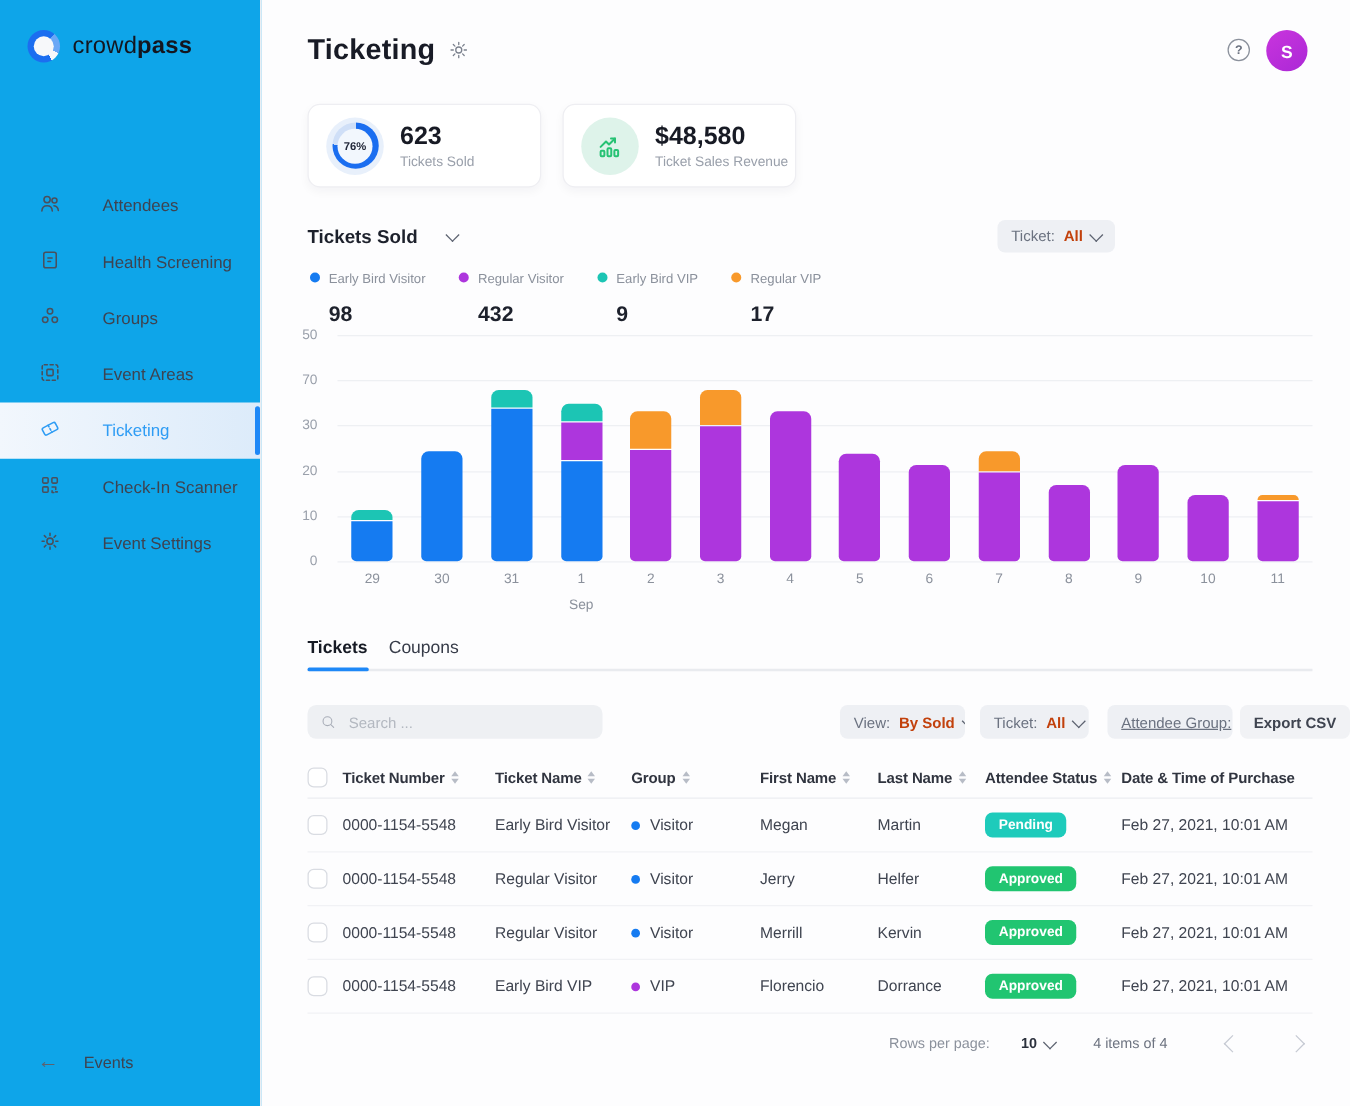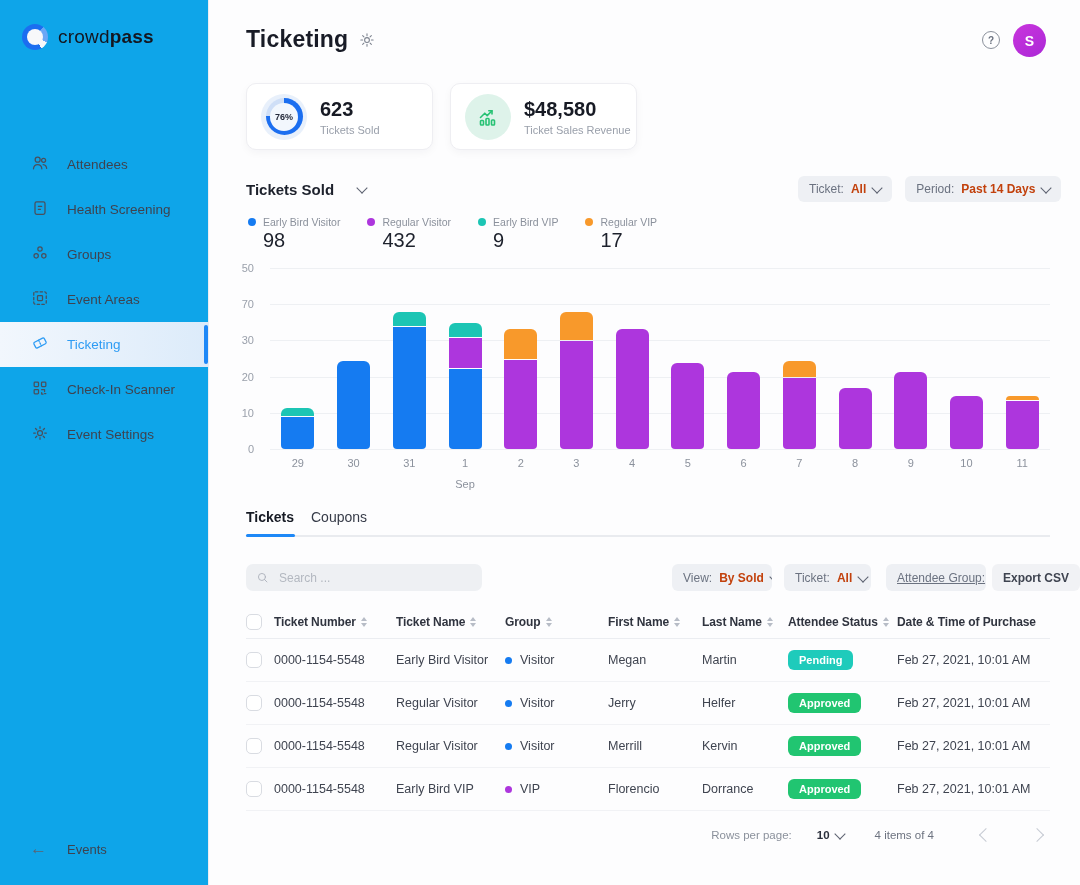--- a/index.html
+++ b/index.html
@@ -12,21 +12,21 @@
   .logo-ring{width:26px;height:26px;border-radius:50%;position:relative;
     background:conic-gradient(from 150deg,#1b6ef0 0 250deg,#6aa7f6 250deg 325deg,#f7f8fa 325deg 360deg)}
   .logo-ring::after{content:"";position:absolute;inset:5px;border-radius:50%;background:#f7f8fa}
   .logo-text{font-size:19px;color:#14161f;letter-spacing:.2px}
   .logo-text b{font-weight:700}
   .event-box{position:absolute;left:12px;top:84px;width:182px;height:44px;background:#ebecee;border-radius:4px;
     padding:7px 12px;box-sizing:border-box;cursor:pointer}
   .event-name{font-size:12.5px;font-weight:700;color:#5c6270}
   .event-date{font-size:11px;color:#9aa0ab;margin-top:2px}
   .side-menu{position:absolute;top:142px;left:0;right:0}
-  .side-item{height:45px;display:flex;align-items:center;gap:17px;padding-left:30px;font-size:13.5px;
+  .side-item{height:45px;display:flex;align-items:center;gap:32px;padding-left:30px;font-size:13.5px;
     color:#3e4350;position:relative;cursor:pointer}
   .side-item svg{width:20px;height:20px;flex:0 0 20px}
   .side-item svg *{stroke:#4a4f5c;fill:none;stroke-width:1.5;stroke-linecap:round;stroke-linejoin:round}
   .side-item.active{background:linear-gradient(90deg,#f2f7fd 0%,#dcebfa 100%);color:#2e9cf4}
   .side-item.active svg *{stroke:#2e9cf4}
   .side-item.active::after{content:"";position:absolute;right:0;top:3px;bottom:3px;width:4px;background:#1e88f7;border-radius:3px}
   .events-back{position:absolute;left:30px;bottom:26px;display:flex;gap:20px;align-items:center;font-size:13px;color:#3e4350;cursor:pointer}
   .arrow-left::before{content:"\2190";font-size:17px;color:#5c6270}
   
   .page-title{position:absolute;left:246px;top:26px;font-size:23px;font-weight:700;color:#181b26;letter-spacing:.2px}
@@ -56,21 +56,21 @@
   .chev{width:7px;height:7px;border-right:1.6px solid #5c6270;border-bottom:1.6px solid #5c6270;transform:rotate(45deg);margin-top:-4px}
   .chip{height:26px;background:#eef0f4;border-radius:6px;display:inline-flex;align-items:center;gap:7px;padding:0 11px;
     font-size:12px;color:#6b7280;cursor:pointer;box-sizing:border-box;white-space:nowrap;overflow:hidden}
   .chip .val{color:#c2410c;font-weight:600}
   .chip .chev{margin-top:-2px;flex:0 0 7px}
   .chart-filters{position:absolute;left:798px;top:176px;display:flex;gap:13px}
   .legend{position:absolute;left:248px;top:216px;display:flex;gap:27px}
   .leg-item{display:grid;grid-template-columns:15px auto;align-items:baseline}
   .leg-dot{width:8px;height:8px;border-radius:50%;margin-top:2px}
   .leg-label{font-size:10.5px;color:#8b919c}
-  .leg-value{grid-column:2;font-size:20px;font-weight:400;color:#1d212c;margin-top:1px}
+  .leg-value{grid-column:2;font-size:17px;font-weight:700;color:#1d212c;margin-top:13px}
   .ylabels{position:absolute;left:226px;top:268px;width:28px;height:181px}
   .yl{position:absolute;right:0;font-size:11px;color:#9aa0ab}
   .chart{position:absolute;left:270px;top:268px;width:780px;height:181px}
   .gl{position:absolute;left:0;right:0;height:1px;background:#eef0f3}
   .bar{position:absolute;bottom:0;display:flex;flex-direction:column-reverse;gap:1px}
   .xl{position:absolute;top:189px;text-align:center;font-size:11px;color:#8b919c}
   .xnote{position:absolute;top:210px;text-align:center;font-size:11px;color:#8b919c}
   
   .tabs{position:absolute;left:246px;top:509px;display:flex;gap:17px;font-size:14px;color:#363b48}
   .tab{cursor:pointer}
@@ -219,25 +219,20 @@
 <div class="chart-title">
   <span>Tickets Sold</span>
   <span class="chev"></span>
 </div>
 <div class="chart-filters" id="chart-filters">
     <span class="chip">
       <span class="lbl">Ticket:</span>
       <span class="val">All</span>
       <span class="chev"></span>
     </span>
-    <span class="chip">
-      <span class="lbl">Period:</span>
-      <span class="val">Past 14 Days</span>
-      <span class="chev"></span>
-    </span>
   </div>
 <div class="legend" id="legend">
     <div class="leg-item">
       <span class="leg-dot" style="background: rgb(21, 123, 241);"></span>
       <span class="leg-label">Early Bird Visitor</span>
       <span class="leg-value">98</span>
     </div>
     <div class="leg-item">
       <span class="leg-dot" style="background: rgb(173, 54, 221);"></span>
       <span class="leg-label">Regular Visitor</span>

